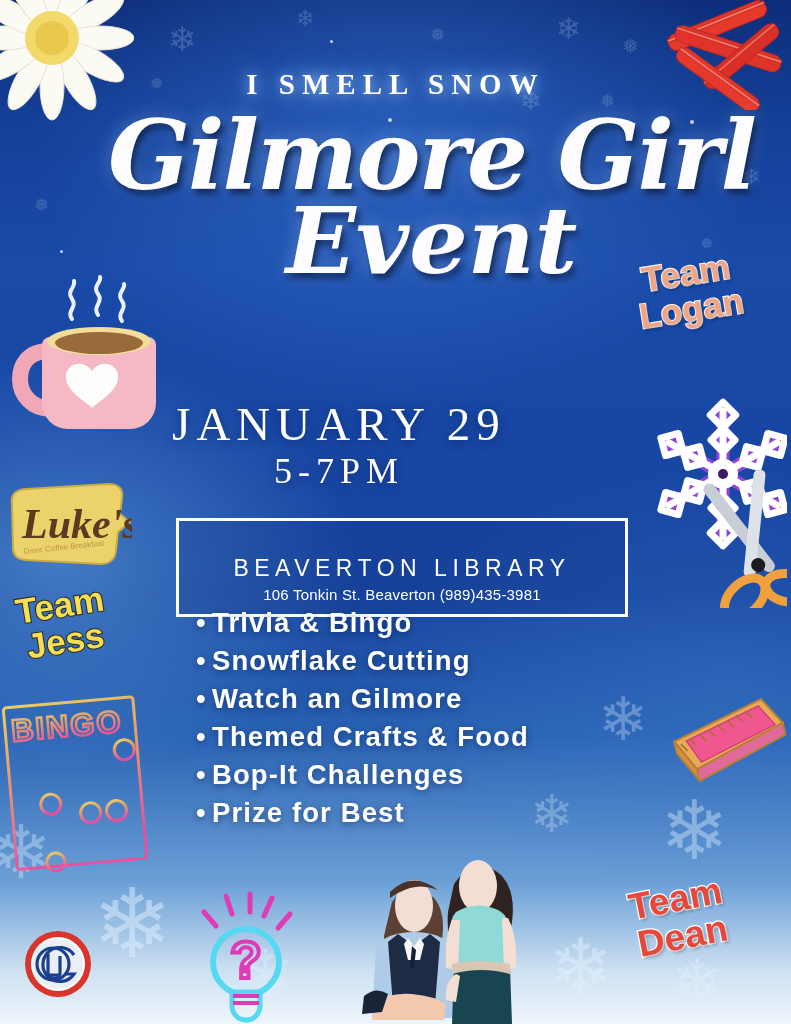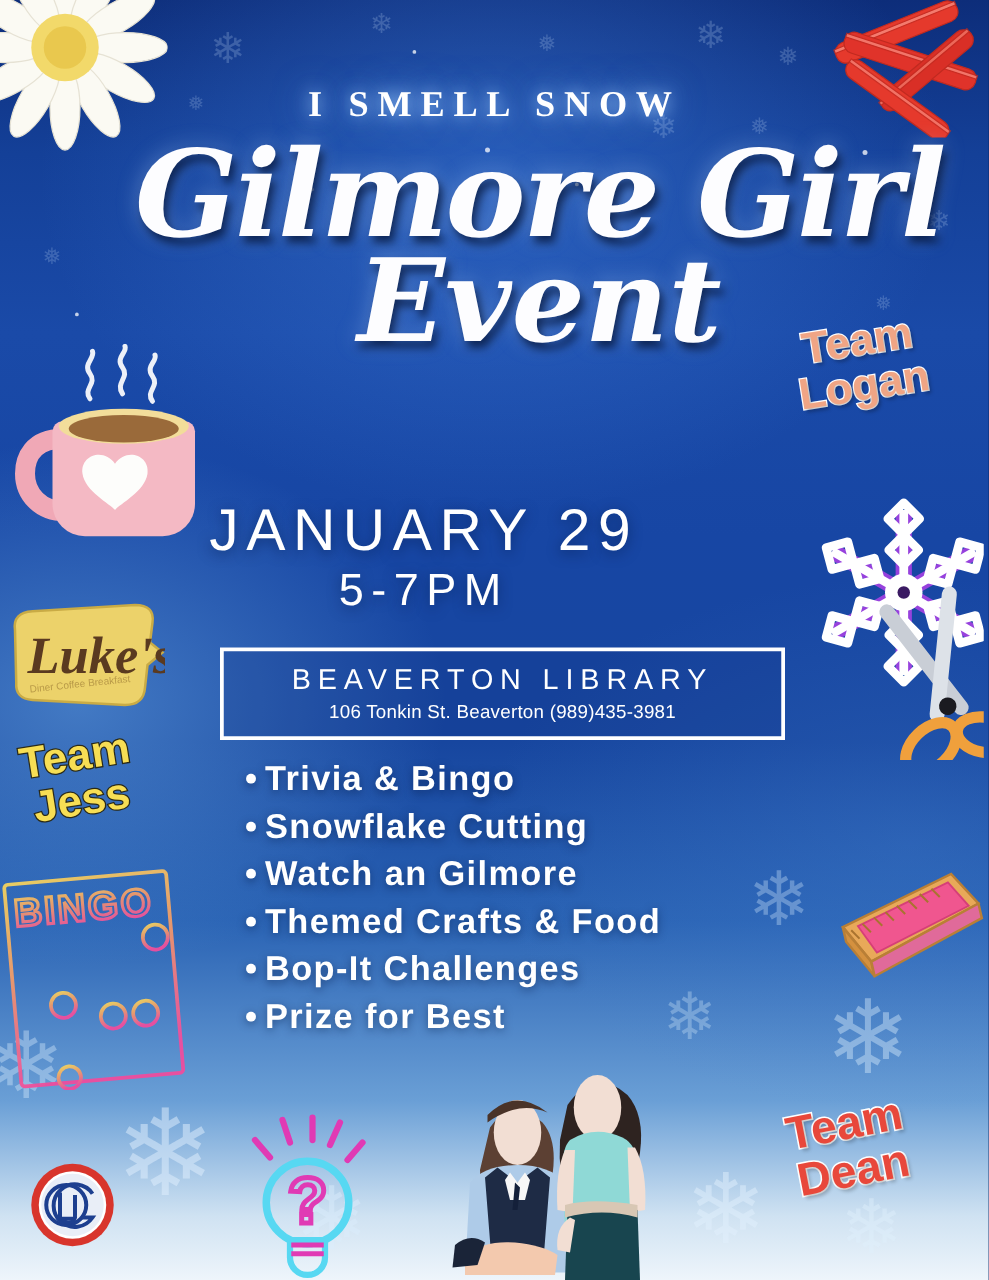--- a/index.html
+++ b/index.html
@@ -47,36 +47,36 @@
     font-style:italic;font-weight:700;
     color:#fdfdff;
     text-shadow:3px 5px 7px rgba(4,22,62,.78), 0 0 18px rgba(190,220,255,.35);
     white-space:nowrap;
   }
   #title .l1{font-size:96px;letter-spacing:-2px;line-height:1.0;}
   #title .l2{font-size:92px;line-height:.95;display:block;margin-top:-6px;font-style:italic;}
 
   #date{
     position:absolute;top:398px;left:0;width:678px;text-align:center;
-    font-family:Liberation Sans, sans-serif;color:#fff;
+    font-family:Liberation Serif, serif;color:#fff;
   }
   #date .d1{font-size:47px;letter-spacing:6px;line-height:1.12;
     text-shadow:0 2px 10px rgba(5,25,70,.55);}
   #date .d2{font-size:36px;letter-spacing:6px;line-height:1.15;
     text-shadow:0 2px 10px rgba(5,25,70,.55);}
 
   #venue-box{
     position:absolute;left:176px;top:518px;width:452px;
     border:3px solid #ffffff;box-sizing:border-box;
     padding:9px 6px 11px;text-align:center;
     background:rgba(16,52,130,.22);
   }
   #venue-box .v1{
     font-size:23px;font-weight:500;letter-spacing:5.5px;color:#fff;
-    font-family:"Liberation Sans", sans-serif;line-height:1.2;
+    font-family:"Liberation Sans", sans-serif;line-height:1.2;margin-top:25px;
   }
   #venue-box .v2{
     font-size:15px;color:#fff;letter-spacing:.2px;margin-top:3px;
     font-family:Liberation Sans, sans-serif;
   }
 
   #bullets{
     position:absolute;left:196px;top:604px;width:470px;
     color:#fff;font-weight:700;font-size:27.5px;letter-spacing:1.1px;
     line-height:38px;text-shadow:0 2px 7px rgba(5,25,70,.5);

